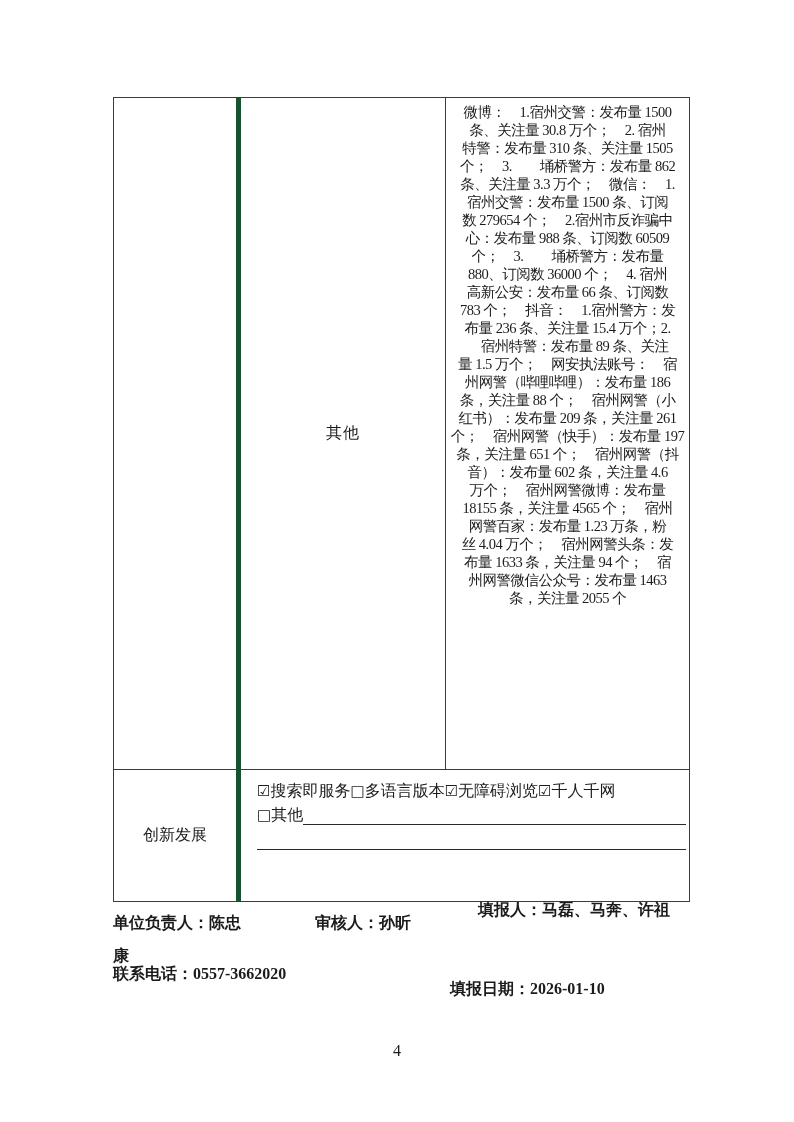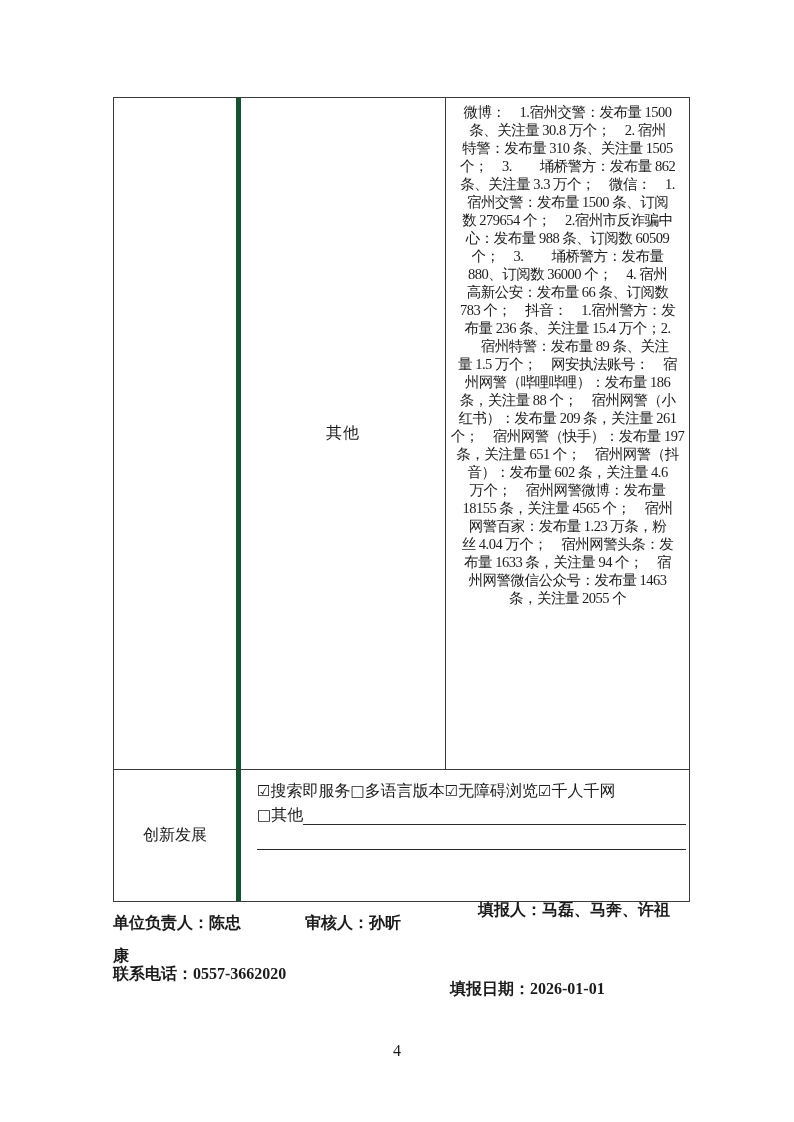--- a/index.html
+++ b/index.html
@@ -34,21 +34,21 @@
   .cmerged{flex:1;padding:9px 3px 0 8px;font-size:16px;overflow:hidden;margin-left:8px;}
   .opt-line{line-height:24px;height:24px;white-space:nowrap;}
   .mark{font-family:"DejaVu Sans","Liberation Sans",sans-serif;font-size:15px;}
   .flexline{display:flex;align-items:flex-end;}
   .fill-underline{flex:1;border-bottom:1px solid #2a2a2a;height:20px;margin-bottom:2px;}
   .blank-underline{border-bottom:1px solid #2a2a2a;height:21px;margin-top:1px;}
   .footer span{
     position:absolute;font-weight:bold;font-size:16px;white-space:nowrap;
   }
   .f-resp{left:113px;top:913px;}
-  .f-audit{left:305px;top:913px;}
+  .f-audit{left:315px;top:913px;}
   .f-report{left:478px;top:900px;}
   .f-wrap{left:113px;top:946px;}
   .f-phone{left:113px;top:964px;}
   .f-date{left:450px;top:979px;}
   .pagenum{
     position:absolute;top:1042px;left:0;width:100%;
     text-align:center;font-size:16px;
   }
 </style>
 </head>
@@ -106,16 +106,16 @@
     </div>
   </div>
 </div>
 
 <div class="footer">
   <span class="f-resp">单位负责人：陈忠</span>
   <span class="f-audit">审核人：孙昕</span>
   <span class="f-report">填报人：马磊、马奔、许祖</span>
   <span class="f-wrap">康</span>
   <span class="f-phone">联系电话：0557-3662020</span>
-  <span class="f-date">填报日期：2026-01-01</span>
+  <span class="f-date">填报日期：2026-01-10</span>
 </div>
 
 <div class="pagenum">4</div>
 
 </body></html>

